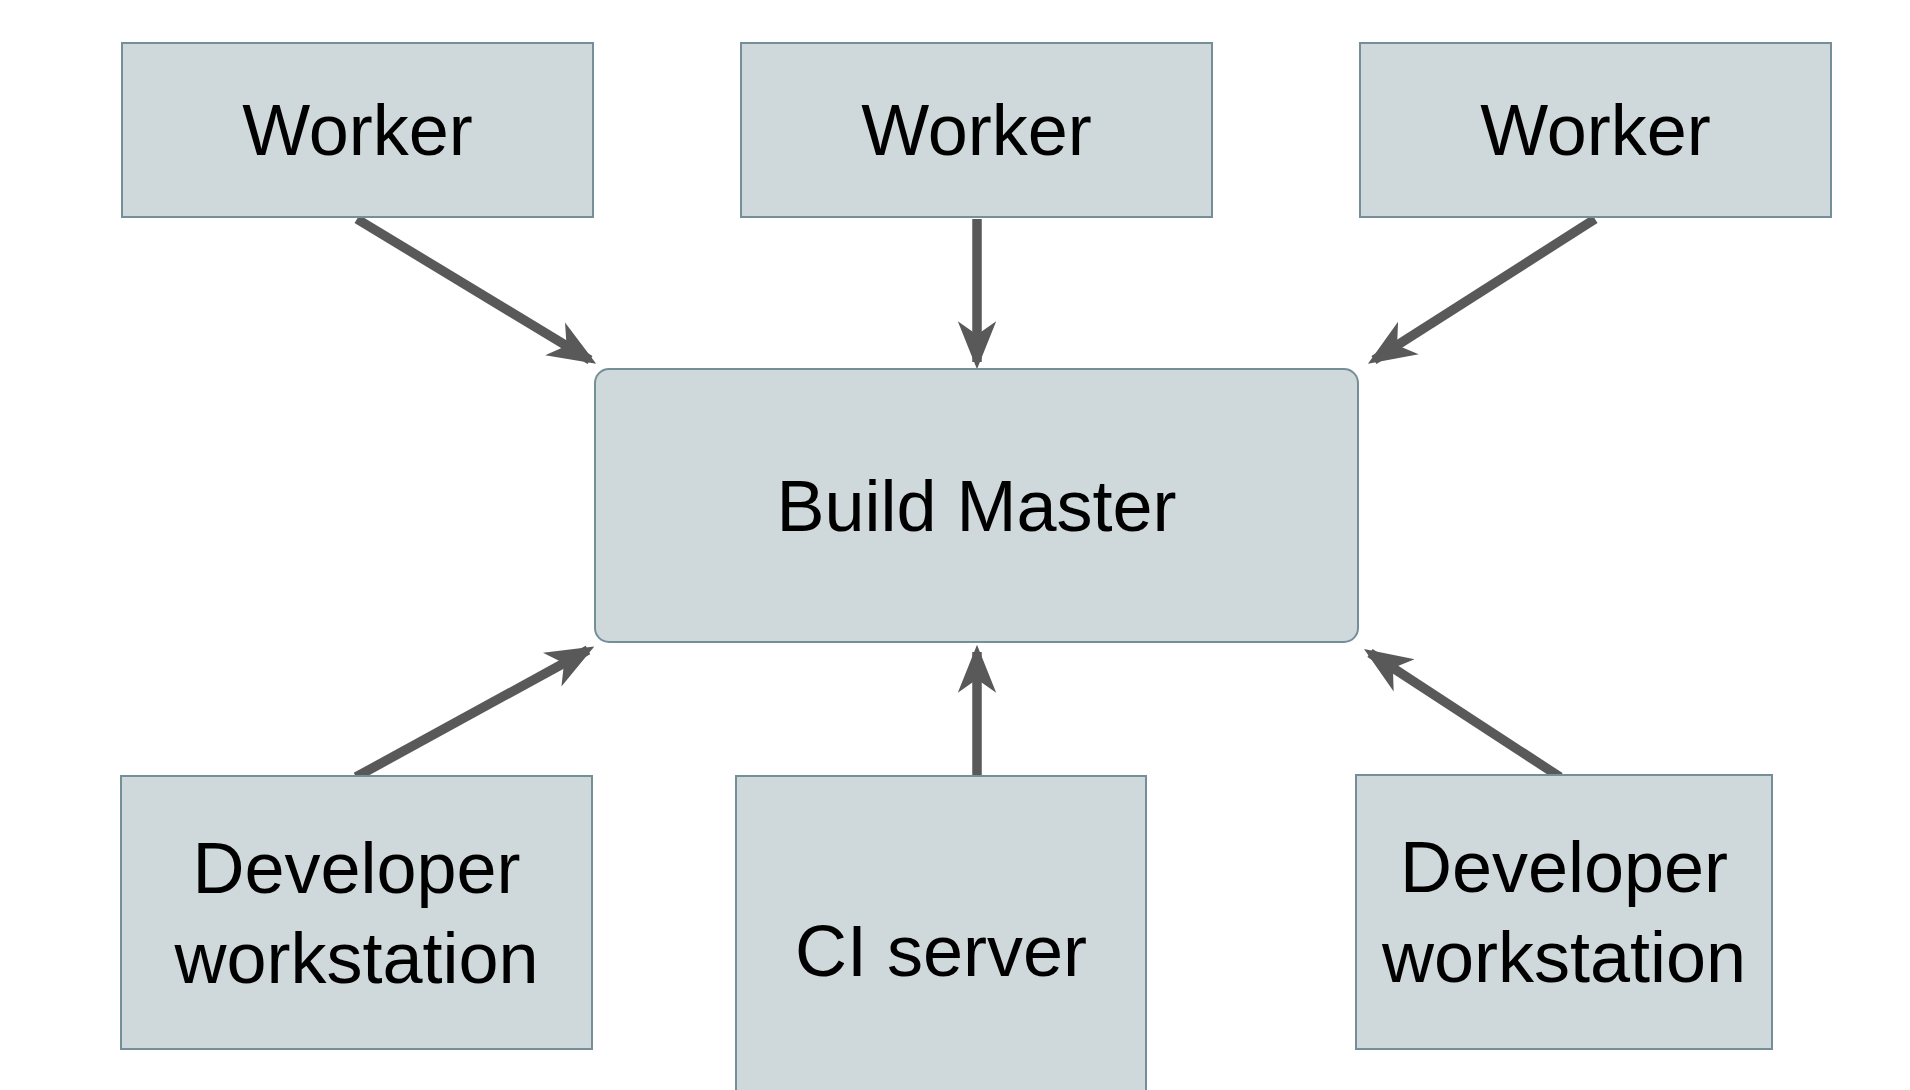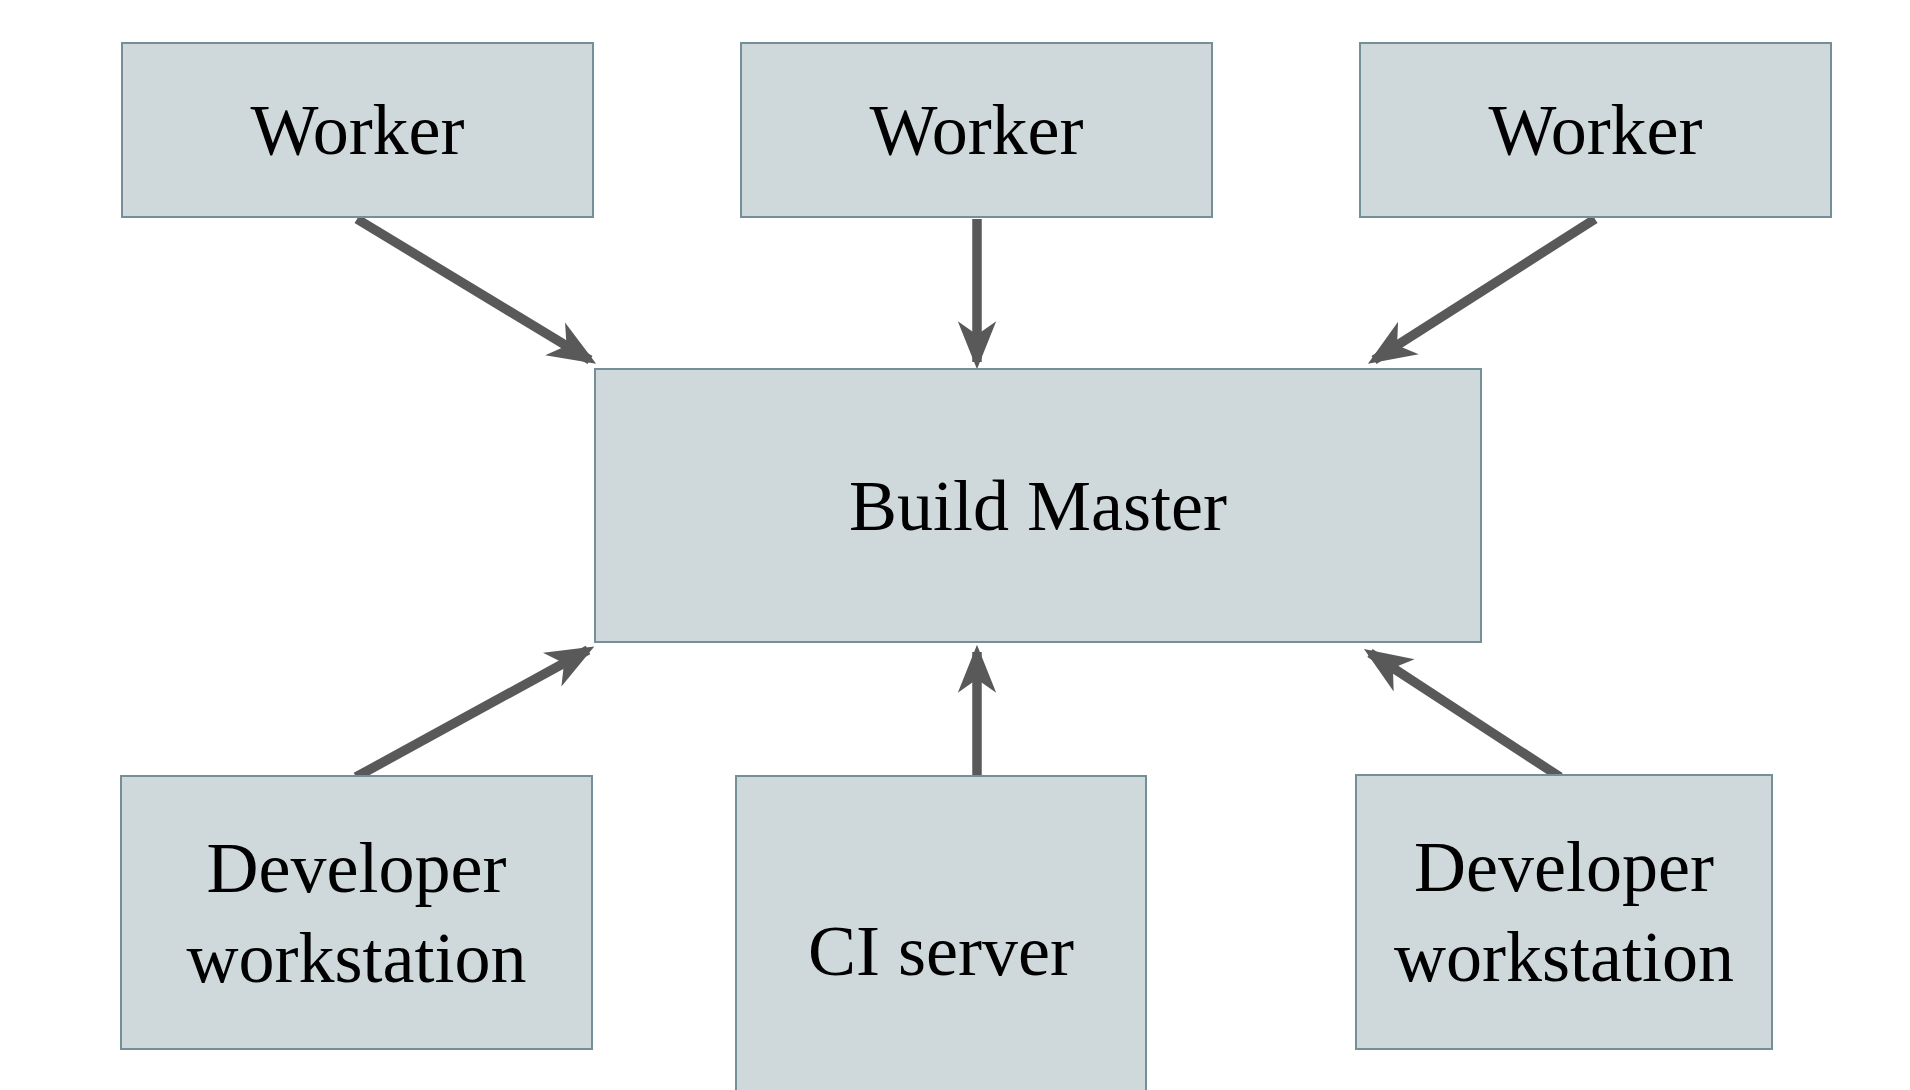--- a/index.html
+++ b/index.html
@@ -5,21 +5,21 @@
   html, body {
     margin: 0;
     padding: 0;
     background: #ffffff;
   }
   .canvas {
     position: relative;
     width: 1910px;
     height: 1090px;
     background: var(--bg, #ffffff);
-    font-family: Liberation Serif, serif;
+    font-family: Liberation Sans, sans-serif;
     overflow: hidden;
   }
   .arrow-layer {
     position: absolute;
     inset: 0;
     width: 1910px;
     height: 1090px;
     pointer-events: none;
   }
   .arrow-layer line {
@@ -71,21 +71,21 @@
   </div>
 
   <div class="node" style="left:740px; top:42px; width:473px; height:176px;">
     <span>Worker</span>
   </div>
 
   <div class="node" style="left:1359px; top:42px; width:473px; height:176px;">
     <span>Worker</span>
   </div>
 
-  <div class="node" style="left:594px; top:368px; width:888px; height:275px;">
+  <div class="node" style="left:594px; top:368px; width:765px; height:275px;border-radius:15px;">
     <span>Build Master</span>
   </div>
 
   <div class="node" style="left:120px; top:775px; width:473px; height:275px;">
     <span>Developer workstation</span>
   </div>
 
   <div class="node" style="left:735px; top:775px; width:412px; height:351px;">
     <span>CI server</span>
   </div>

